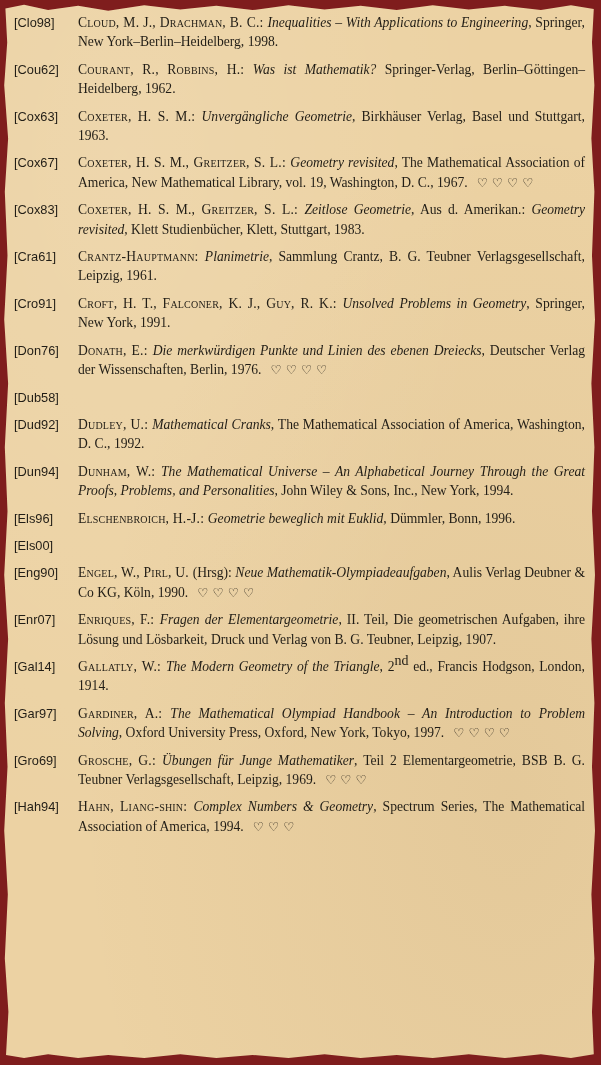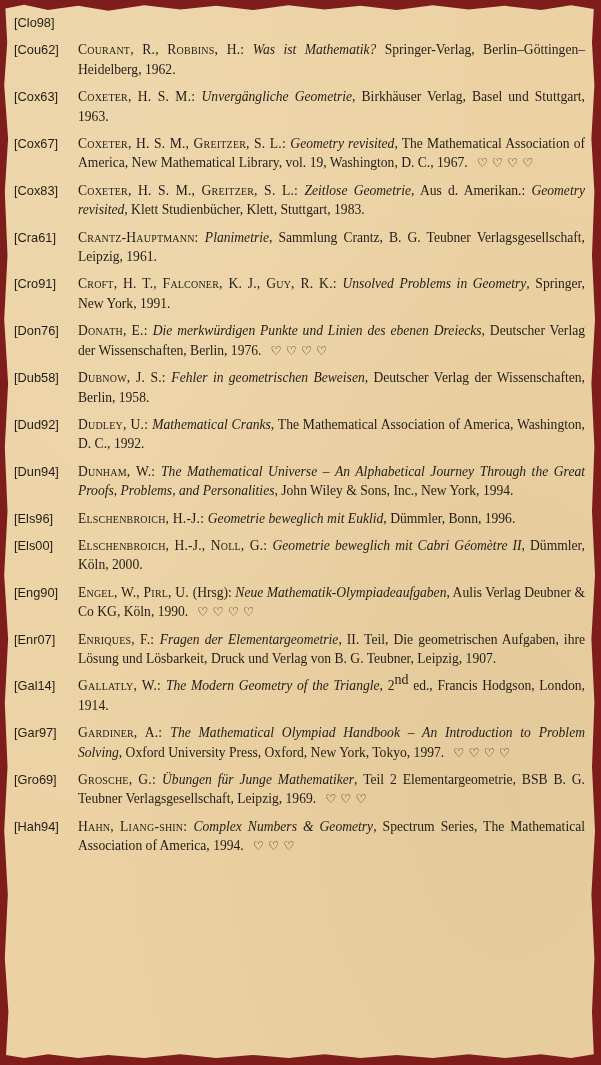--- a/index.html
+++ b/index.html
@@ -72,20 +72,21 @@
   .heart:first-child { margin-left: 0; }
 </style>
 </head>
 <body>
 
 <div class="frame">
   <div class="page">
     <div class="entries" id="bib-list">
         <div class="entry">
           <span class="key">[Clo98]</span>
+          <p class="text"><span class="sc">Cloud, M. J., Drachman, B. C.: </span><span class="it">Inequalities – With Applications to Engineering</span><span class="rm">, Springer, New York–Berlin–Heidelberg, 1998.</span></p>
         </div>
         <div class="entry">
           <span class="key">[Cou62]</span>
           <p class="text"><span class="sc">Courant, R., Robbins, H.: </span><span class="it">Was ist Mathematik?</span><span class="rm"> Springer-Verlag, Berlin–Göttingen–Heidelberg, 1962.</span></p>
         </div>
         <div class="entry">
           <span class="key">[Cox63]</span>
           <p class="text"><span class="sc">Coxeter, H. S. M.: </span><span class="it">Unvergängliche Geometrie</span><span class="rm">, Birkhäuser Verlag, Basel und Stuttgart, 1963.</span></p>
         </div>
         <div class="entry">
@@ -103,37 +104,35 @@
         <div class="entry">
           <span class="key">[Cro91]</span>
           <p class="text"><span class="sc">Croft, H. T., Falconer, K. J., Guy, R. K.: </span><span class="it">Unsolved Problems in Geometry</span><span class="rm">, Springer, New York, 1991.</span></p>
         </div>
         <div class="entry">
           <span class="key">[Don76]</span>
           <p class="text"><span class="sc">Donath, E.: </span><span class="it">Die merkwürdigen Punkte und Linien des ebenen Dreiecks</span><span class="rm">, Deutscher Verlag der Wissenschaften, Berlin, 1976.</span><span class="hearts"><span class="heart">♡</span><span class="heart">♡</span><span class="heart">♡</span><span class="heart">♡</span></span></p>
         </div>
         <div class="entry">
           <span class="key">[Dub58]</span>
-          <p class="text"><span class="sc">Dubnow, J. S.: </span><span class="it">Fehler in geometrischen Beweisen</span><span class="rm">, Deutscher Verlag der Wissenschaften, Berlin, 1958.</span></p>
         </div>
         <div class="entry">
           <span class="key">[Dud92]</span>
           <p class="text"><span class="sc">Dudley, U.: </span><span class="it">Mathematical Cranks</span><span class="rm">, The Mathematical Association of America, Washington, D. C., 1992.</span></p>
         </div>
         <div class="entry">
           <span class="key">[Dun94]</span>
           <p class="text"><span class="sc">Dunham, W.: </span><span class="it">The Mathematical Universe – An Alphabetical Journey Through the Great Proofs, Problems, and Personalities</span><span class="rm">, John Wiley &amp; Sons, Inc., New York, 1994.</span></p>
         </div>
         <div class="entry">
           <span class="key">[Els96]</span>
           <p class="text"><span class="sc">Elschenbroich, H.-J.: </span><span class="it">Geometrie beweglich mit Euklid</span><span class="rm">, Dümmler, Bonn, 1996.</span></p>
         </div>
         <div class="entry">
           <span class="key">[Els00]</span>
-          <p class="text"><span class="sc">Elschenbroich, H.-J., Noll, G.: </span><span class="it">Geometrie beweglich mit Cabri Géomètre II</span><span class="rm">, Dümmler, Köln, 2000.</span></p>
         </div>
         <div class="entry">
           <span class="key">[Eng90]</span>
           <p class="text"><span class="sc">Engel, W., Pirl, U. </span><span class="rm">(Hrsg): </span><span class="it">Neue Mathematik-Olympiadeaufgaben</span><span class="rm">, Aulis Verlag Deubner &amp; Co KG, Köln, 1990.</span><span class="hearts"><span class="heart">♡</span><span class="heart">♡</span><span class="heart">♡</span><span class="heart">♡</span></span></p>
         </div>
         <div class="entry">
           <span class="key">[Enr07]</span>
           <p class="text"><span class="sc">Enriques, F.: </span><span class="it">Fragen der Elementargeometrie</span><span class="rm">, II. Teil, Die geometrischen Aufgaben, ihre Lösung und Lösbarkeit, Druck und Verlag von B. G. Teubner, Leipzig, 1907.</span></p>
         </div>
         <div class="entry">

